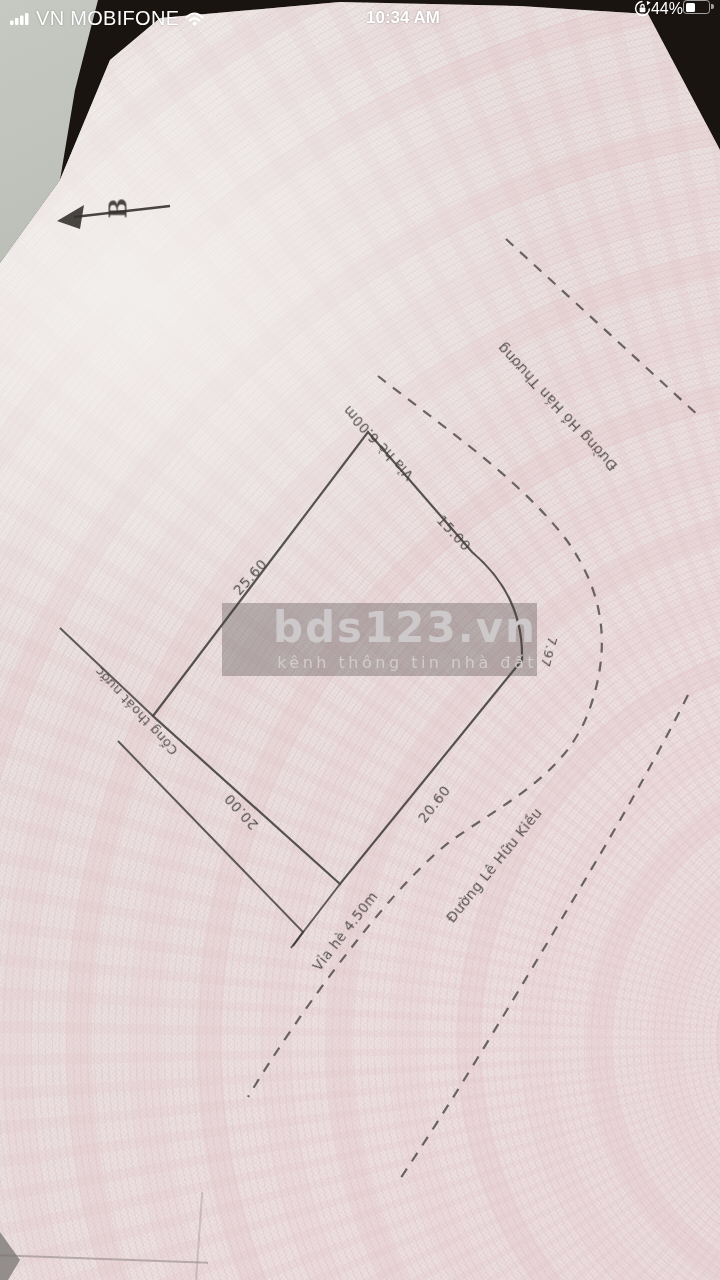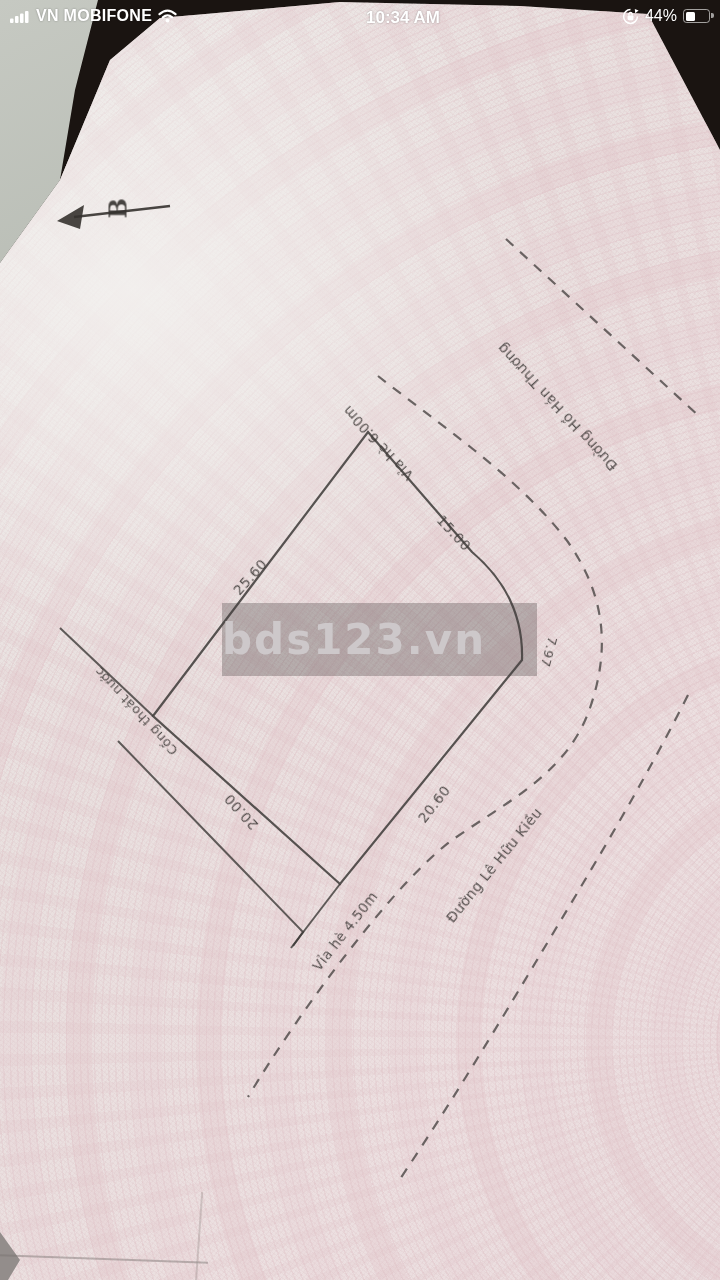--- a/index.html
+++ b/index.html
@@ -58,44 +58,44 @@
   .lhk  {left:494px;top:865px;transform:translate(-50%,-50%) rotate(-51deg);}
   .hht  {left:557px;top:407px;transform:translate(-50%,-50%) rotate(-133deg);}
   .compass-b{
     left:118px;top:208px;transform:translate(-50%,-50%) rotate(-90deg);
     font:700 24px "DejaVu Serif","Liberation Serif",serif;color:#35322f;opacity:.9;
   }
   
   .watermark{
     position:absolute;left:222px;top:603px;width:315px;height:73px;
     background:rgba(70,64,66,.32);
-    display:flex;flex-direction:column;align-items:flex-start;justify-content:center;
+    display:flex;flex-direction:column;align-items:flex-end;justify-content:center;
   }
   .wm-title{
     font:700 42px "DejaVu Sans",sans-serif;color:#cdc8ca;line-height:1;
     letter-spacing:2px;
   }
   .wm-sub{
     font:400 16px "DejaVu Sans",sans-serif;color:rgba(210,205,207,.95);
     letter-spacing:3.5px;margin-top:4px;
   }
   
   .status-bar{
     position:absolute;left:0;top:0;width:720px;height:36px;
     display:flex;align-items:center;color:#fff;
     font-family:"Liberation Sans",sans-serif;
     text-shadow:0 0 2px rgba(0,0,0,.35);
   }
   .sb-left{position:absolute;left:10px;top:7px;display:flex;align-items:center;gap:6px;}
-  .carrier{font-size:16px;font-weight:700;letter-spacing:.3px;}
+  .carrier{font-size:20px;font-weight:400;letter-spacing:.3px;}
   .sb-time{
     position:absolute;left:50%;top:8px;transform:translateX(-50%);
     font-size:17px;font-weight:600;margin-left:43px;
   }
-  .sb-right{position:absolute;right:10px;top:7px;display:flex;align-items:center;gap:6px;}
+  .sb-right{position:absolute;right:10px;top:0;display:flex;align-items:flex-start;}
   .pct{font-size:16px;font-weight:500;}
   .batt{position:relative;width:25px;height:12px;border:1.5px solid rgba(255,255,255,.6);border-radius:3.5px;}
   .batt .fill{position:absolute;left:1.5px;top:1.5px;bottom:1.5px;width:9px;background:#fff;border-radius:1.5px;}
   .batt .nub{position:absolute;right:-4.5px;top:2.5px;width:2.5px;height:5px;background:rgba(255,255,255,.6);border-radius:0 2px 2px 0;}
 </style>
 </head>
 <body>
 
 <div class="photo">
 
@@ -126,20 +126,21 @@
   <div class="lbl d2000">20.00</div>
 
   <div class="lbl via6">Vỉa hè 6.00m</div>
   <div class="lbl cong">Cống thoát nước</div>
   <div class="lbl via45">Vỉa hè 4.50m</div>
   <div class="lbl lhk">Đường Lê Hữu Kiều</div>
   <div class="lbl hht">Đường Hồ Hán Thương</div>
 
   <div class="watermark">
     <div class="wm-title">bds123.vn</div>
+    <div class="wm-sub">kênh thông tin nhà đất</div>
   </div>
 </div>
 
 <div class="status-bar">
   <div class="sb-left">
     <svg width="20" height="13" viewBox="0 0 20 13">
       <rect x="0" y="8.5" width="3.5" height="4.5" rx="1" fill="#fff"></rect>
       <rect x="5" y="6" width="3.5" height="7" rx="1" fill="#fff"></rect>
       <rect x="10" y="3.5" width="3.5" height="9.5" rx="1" fill="#fff"></rect>
       <rect x="15" y="1" width="3.5" height="12" rx="1" fill="#fff"></rect>

